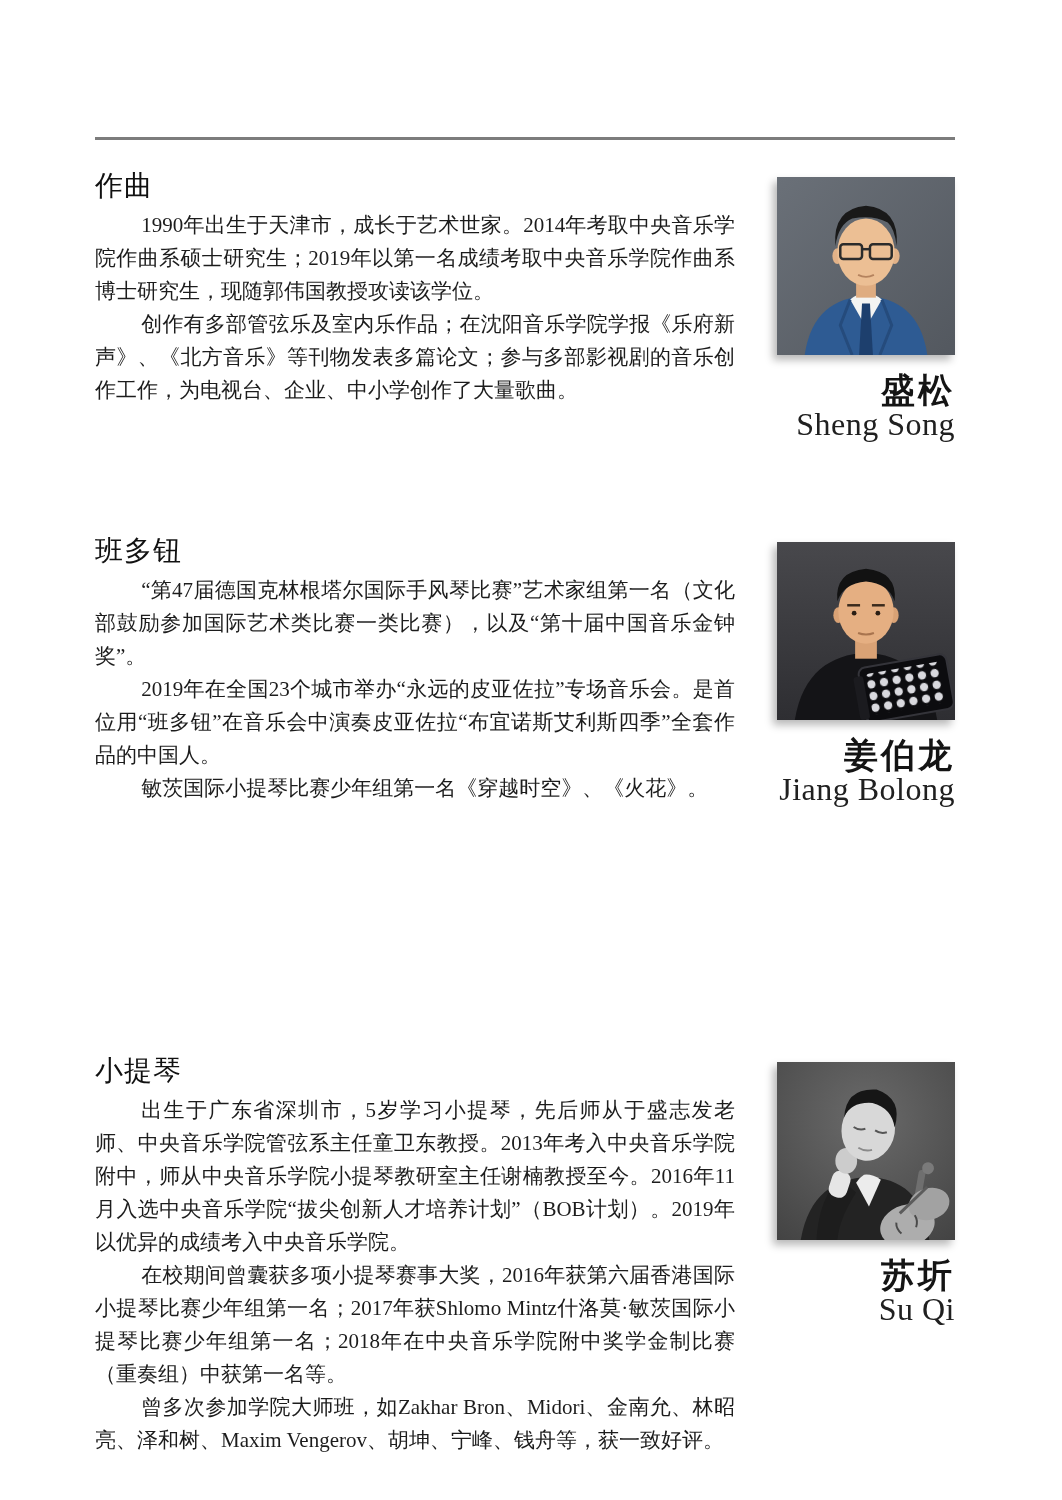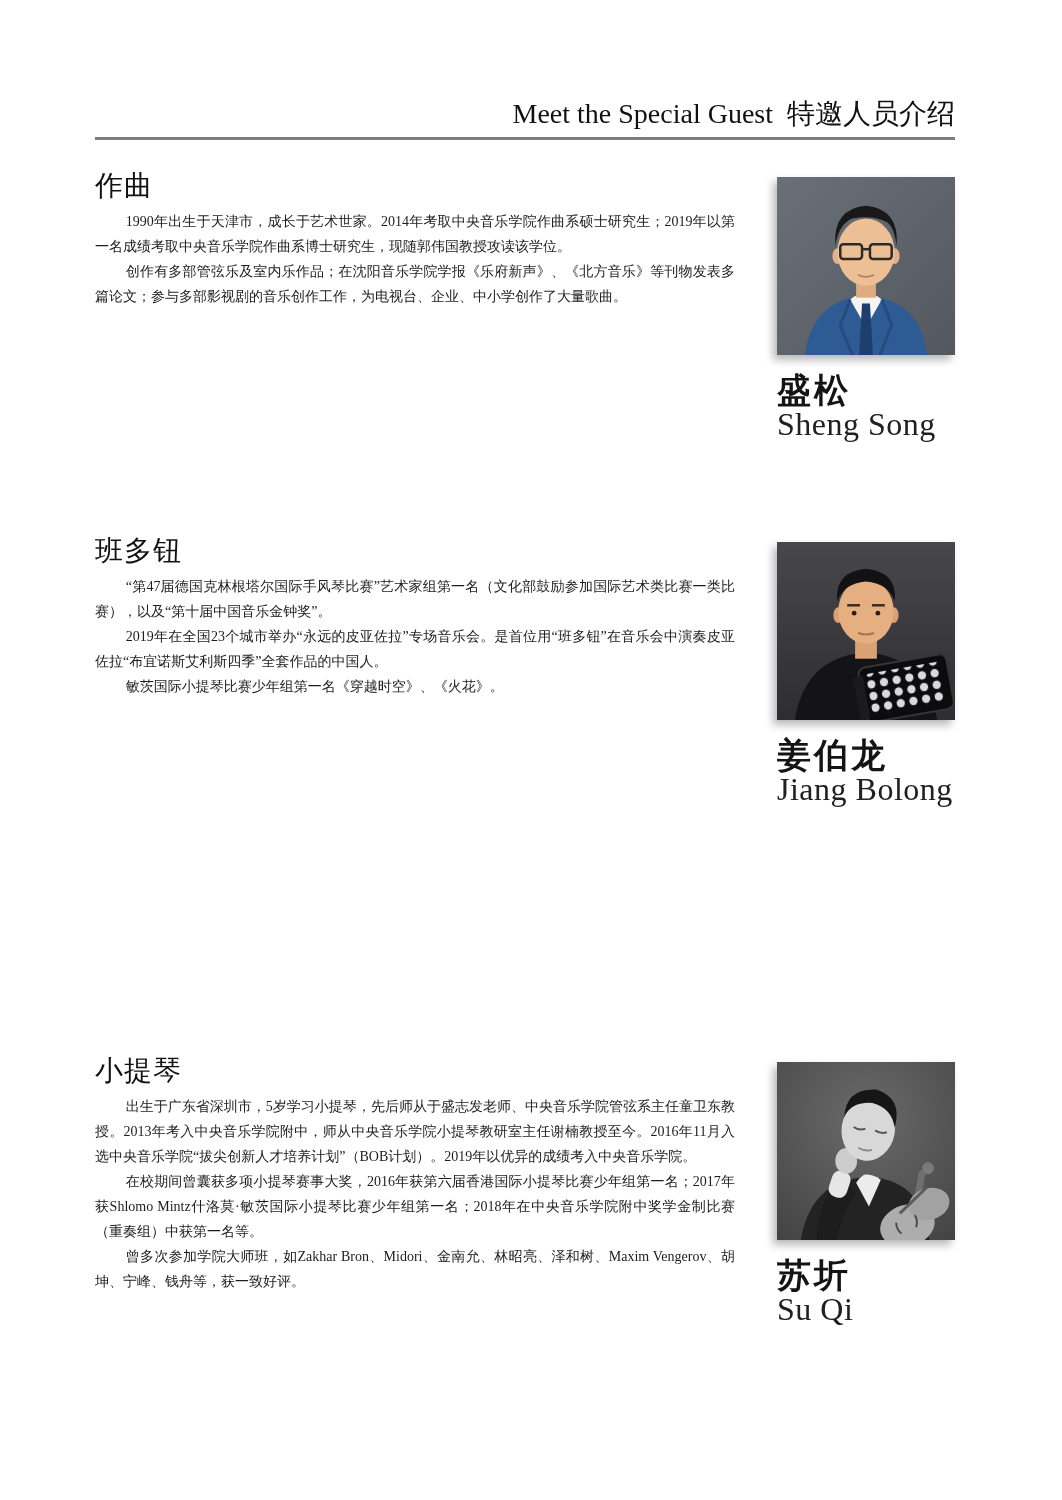--- a/index.html
+++ b/index.html
@@ -33,51 +33,48 @@
   .section{ position:absolute; left:95px; width:860px; }
   .section-1{ top:172px; }
   .section-2{ top:537px; }
   .section-3{ top:1057px; }
   .text-col{ width:640px; }
   .section-title{
     font-size:28px; font-weight:400; line-height:28px;
     color:var(--title); letter-spacing:1px; margin-bottom:9px;
   }
   .bio p{
-    font-size:14px; line-height:25px; text-indent:2.2em;
+    font-size:21px; line-height:33px; text-indent:2.2em;
     text-align:justify; text-justify:inter-ideograph; text-align-last:left;
     color:var(--text);
   }
   
   .figure-col{
     position:absolute; width:178px; left:682px; top:5px;
-    text-align:left;
+    text-align:right;
   }
   .photo{
     width:178px; height:178px; display:block;
     box-shadow:-4px 5px 8px rgba(0,0,0,0.28);
     background:#555;
   }
   .photo svg{ display:block; width:100%; height:100%; }
   .name-zh{
     margin-top:17px; font-size:34px; font-weight:700;
     letter-spacing:3px; line-height:38px; color:#141414;
   }
   .name-en{
     font-size:32px; line-height:28px; color:#202020; letter-spacing:0.5px;
   }
 </style>
 </head>
 <body>
 
 <div class="page">
 
-  <div class="header">
-    <div class="header-title"><span class="en">Meet the Special Guest</span><span class="zh">特邀人员介绍</span></div>
-  </div>
   <div class="header-rule"></div>
 
   <section class="section section-1">
     <div class="text-col">
       <h2 class="section-title">作曲</h2>
       <div class="bio">
           <p>1990年出生于天津市，成长于艺术世家。2014年考取中央音乐学院作曲系硕士研究生；2019年以第一名成绩考取中央音乐学院作曲系博士研究生，现随郭伟国教授攻读该学位。</p>
           <p>创作有多部管弦乐及室内乐作品；在沈阳音乐学院学报《乐府新声》、《北方音乐》等刊物发表多篇论文；参与多部影视剧的音乐创作工作，为电视台、企业、中小学创作了大量歌曲。</p>
         </div>
     </div>

